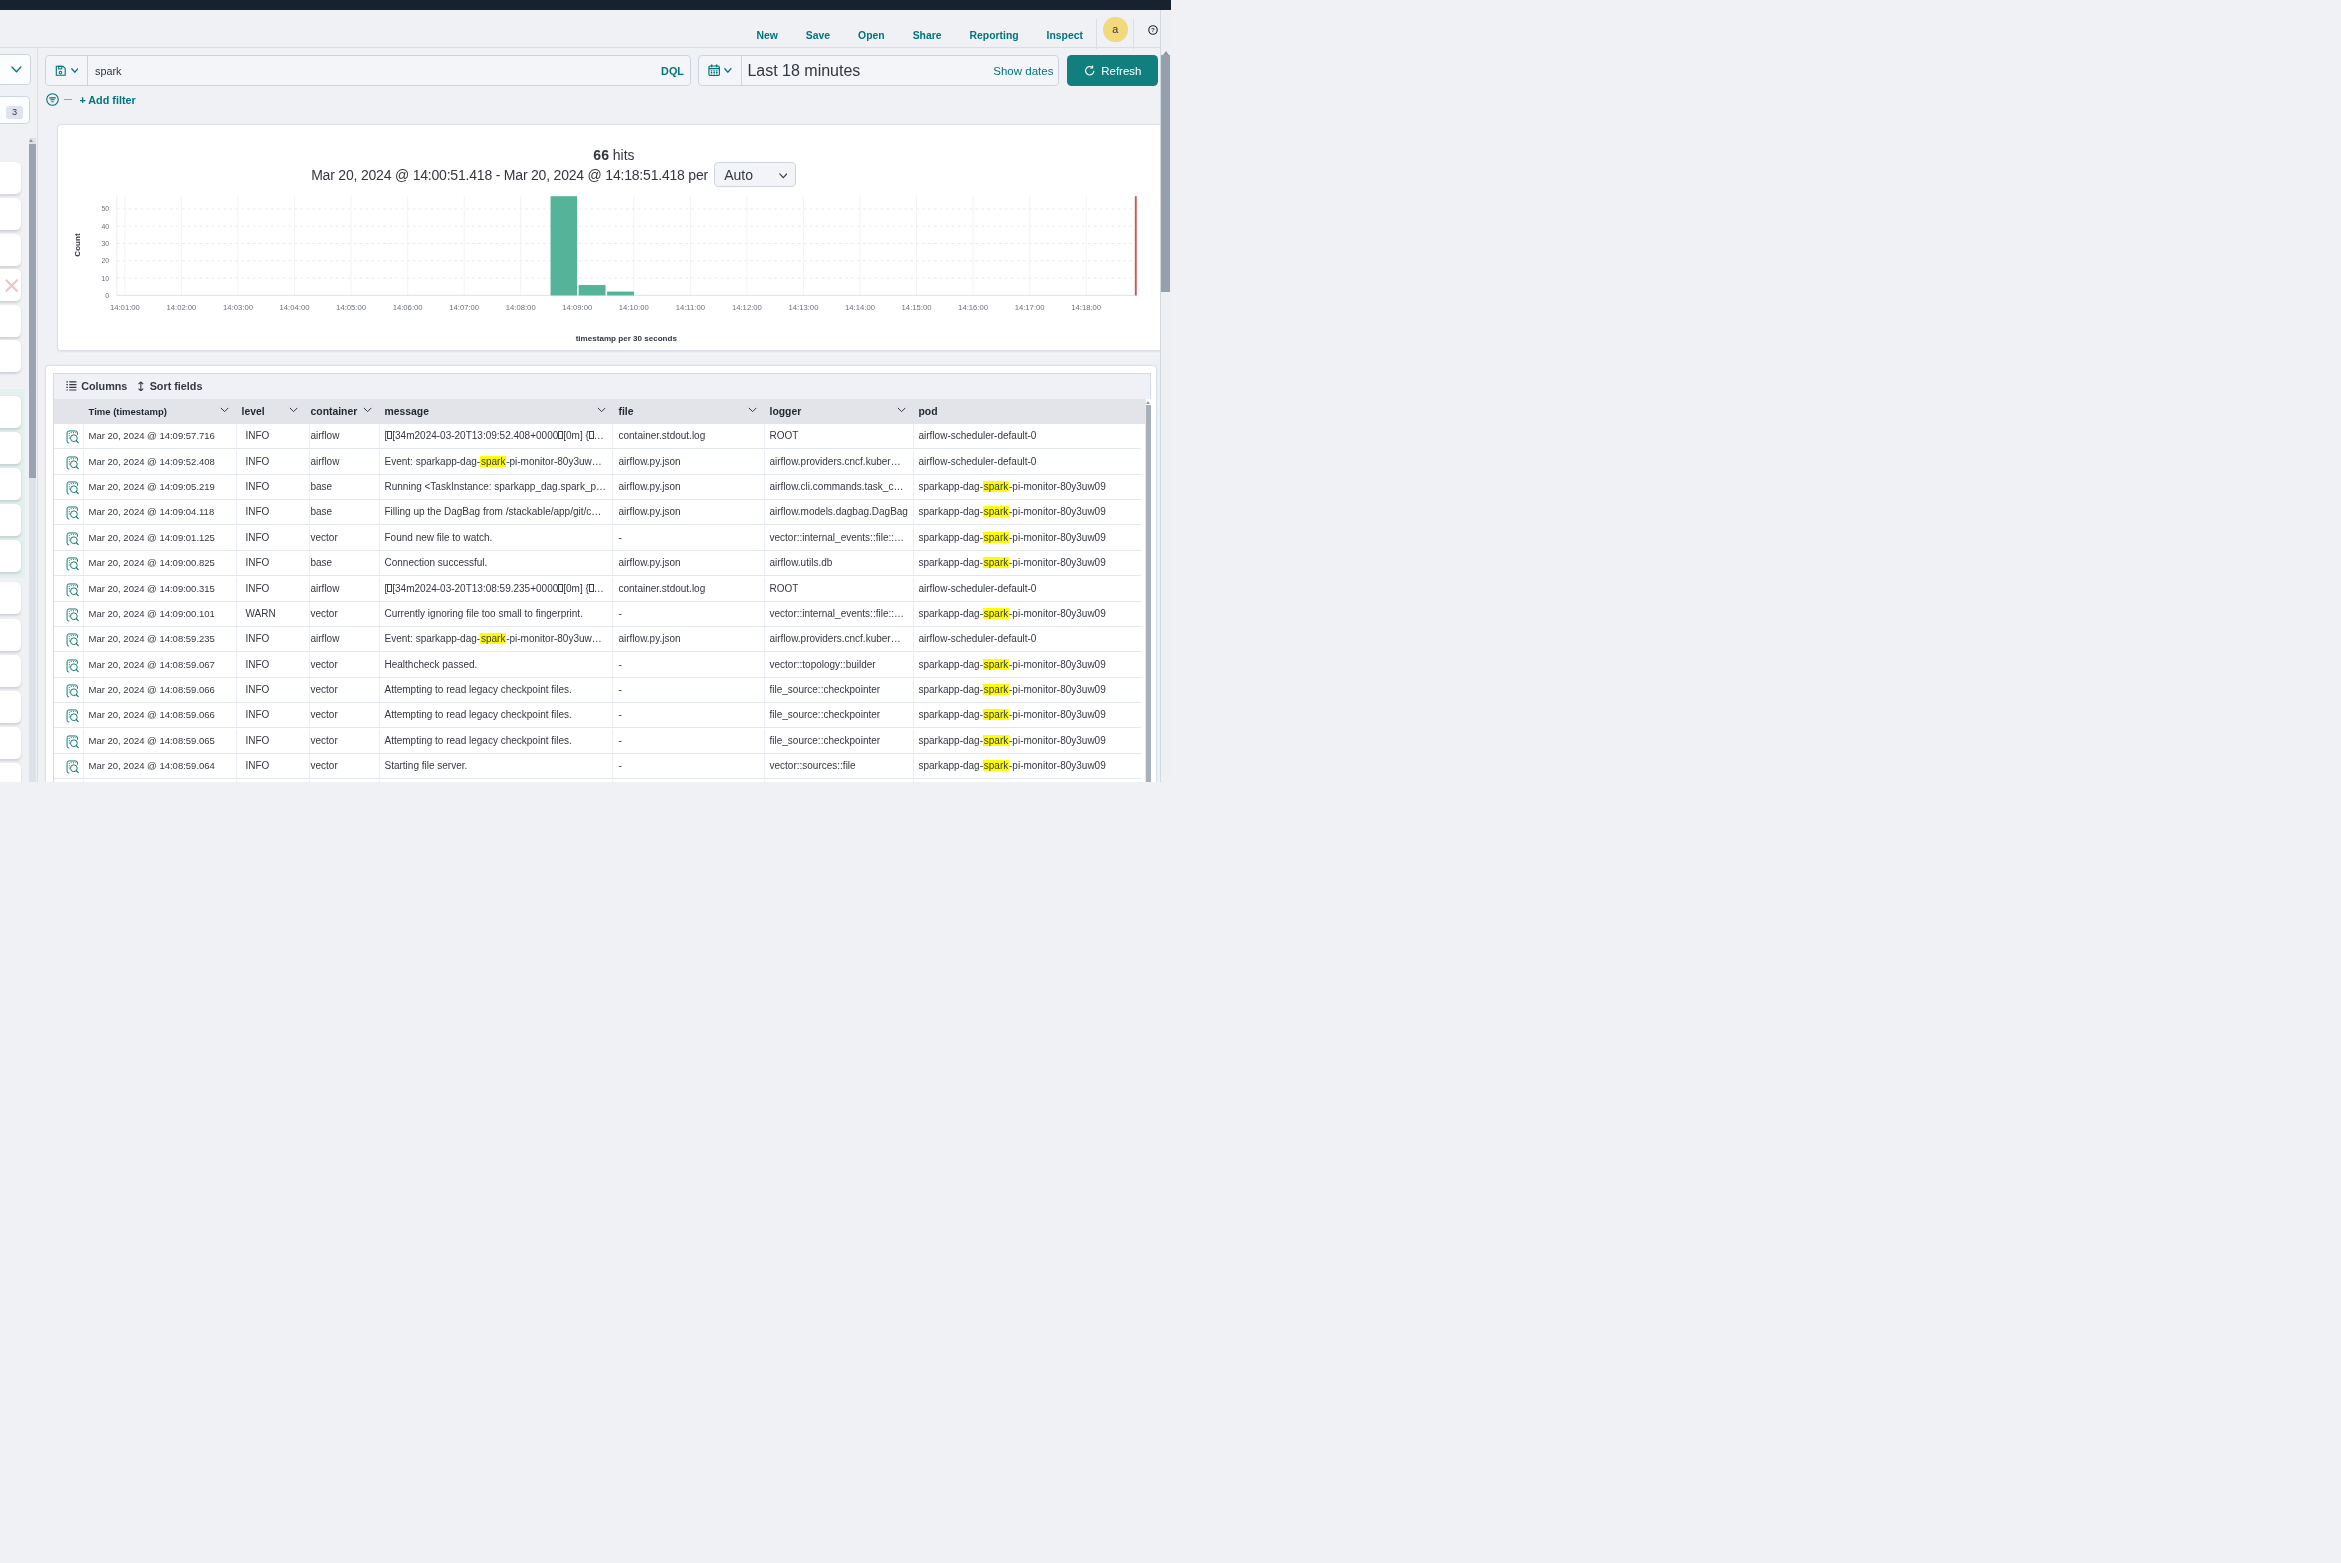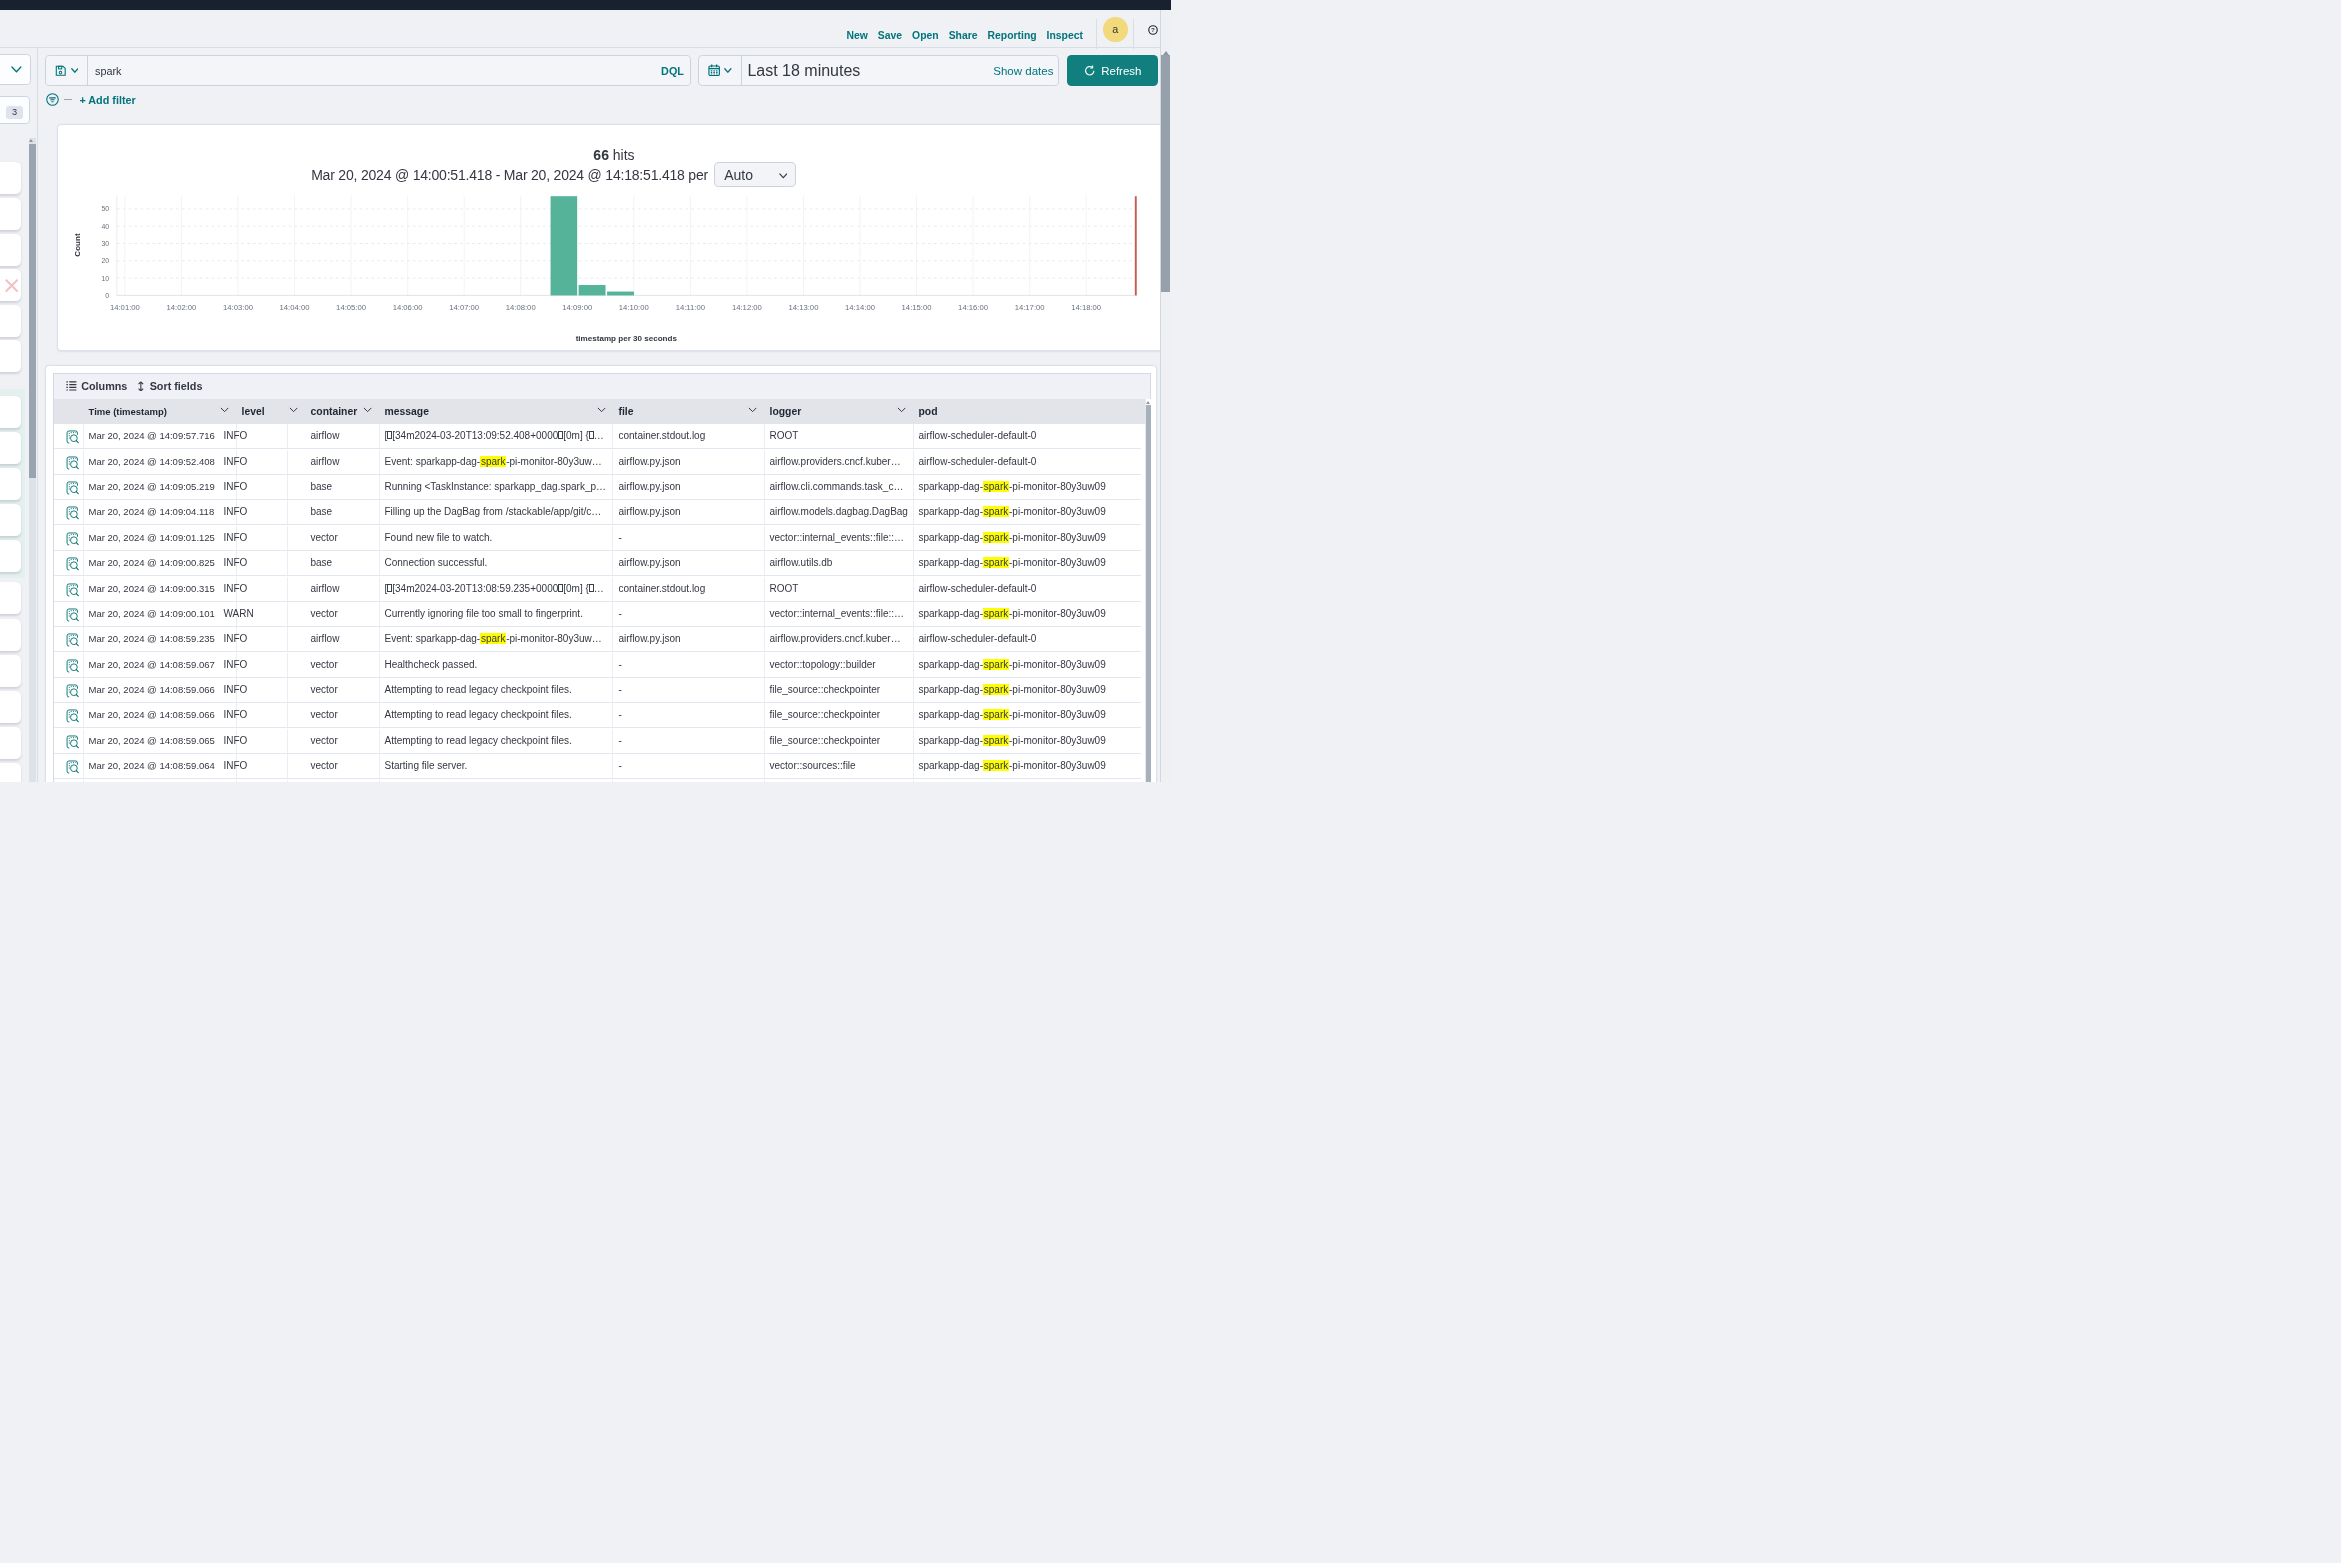--- a/index.html
+++ b/index.html
@@ -3,21 +3,21 @@
 <meta charset="utf-8">
 <style>
 * { margin:0; padding:0; box-sizing:border-box; }
 html,body { width:1171px; height:782px; overflow:hidden; }
 body { font-family:"Liberation Sans", sans-serif; background:#eff1f5; position:relative; color:#343741; }
 .abs { position:absolute; }
 
 
 #darkbar { left:0; top:0; width:1171px; height:10px; background:#18222e; }
 #header { left:0; top:10px; width:1171px; height:38px; background:#f0f1f5; border-bottom:0.8px solid #d9dee6; }
-#menu { position:absolute; right:88px; top:0; height:50px; display:flex; align-items:center; gap:10px; }
+#menu { position:absolute; right:88px; top:0; height:50px; display:flex; align-items:center; gap:28px; }
 #menu .mi { color:#01747c; font-size:10.4px; font-weight:700; }
 .hdrdiv { top:8.5px; width:0.8px; height:30px; background:#d9dee6; }
 #avatar { left:1103px; top:7px; width:24.6px; height:24.6px; border-radius:50%; background:#f2d97c; color:#343741; font-size:10.8px; display:flex; align-items:center; justify-content:center; }
 
 
 .bar { background:#f3f5f9; border:0.8px solid #ccd3de; border-radius:4.6px; }
 #qbar { left:45px; top:55px; width:646px; height:31px; display:flex; align-items:center; }
 #qsave { width:42px; height:100%; display:flex; align-items:center; justify-content:center; gap:4.6px; border-right:0.8px solid #cdd3de; }
 #qtext { padding-left:7px; font-size:10.8px; color:#2f3540; flex:1; }
 #dql { width:35px; text-align:center; color:#01747c; font-weight:700; font-size:10.8px; }
@@ -50,21 +50,21 @@
 
 #tframe { position:absolute; left:6.5px; top:6.5px; width:1098px; height:417px; border:0.8px solid #d3dae6; border-bottom:none; }
 #ttoolbar { position:absolute; left:0; top:0; width:1096px; height:25px; background:#eff1f6; display:flex; align-items:center; font-size:10.8px; font-weight:700; color:#343741; }
 #thead { position:absolute; left:0; top:25px; width:1091px; height:25px; background:#e2e4ea; }
 .hcell { position:absolute; top:0; height:25px; display:flex; align-items:center; font-weight:700; font-size:10.4px; color:#1f2733; padding-left:5px; }
 .hchev { position:absolute; top:8.8px; }
 .row { position:absolute; left:0; width:1087px; height:25px; border-bottom:0.8px solid #e2e6ee; font-size:10px; }
 .cell { position:absolute; top:0; height:24.6px; line-height:24.6px; overflow:hidden; white-space:nowrap; padding-left:5px; border-right:0.8px solid #eaedf3; }
 .c0 { left:0; width:30px; border-right:0.8px solid #eaedf3; }
 .c1 { left:30px; width:153px; font-size:9.5px; }
-.c2 { left:165px; width:69px; }
+.c2 { left:187px; width:69px; }
 .c3 { left:252px; width:74px; }
 .c4 { left:326px; width:233px; }
 .c5 { left:560px; width:151px; }
 .c6 { left:711px; width:149px; }
 .c7 { left:860px; width:231px; border-right:none; }
 mark { background:#fffe01; color:#343741; padding:0 0.8px; }
 .tofu { display:inline-block; width:5px; height:8px; border:0.8px solid #3a414d; vertical-align:-0.8px; }
 
 
 #pg-scroll { left:1160px; top:10px; width:10.8px; height:772px; background:#eef0f4; border-left:0.8px solid #d2d8e0; }

